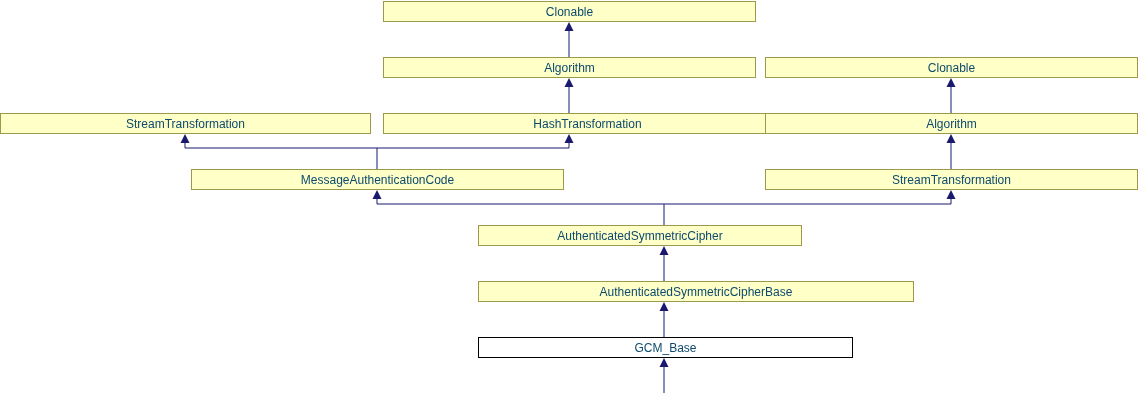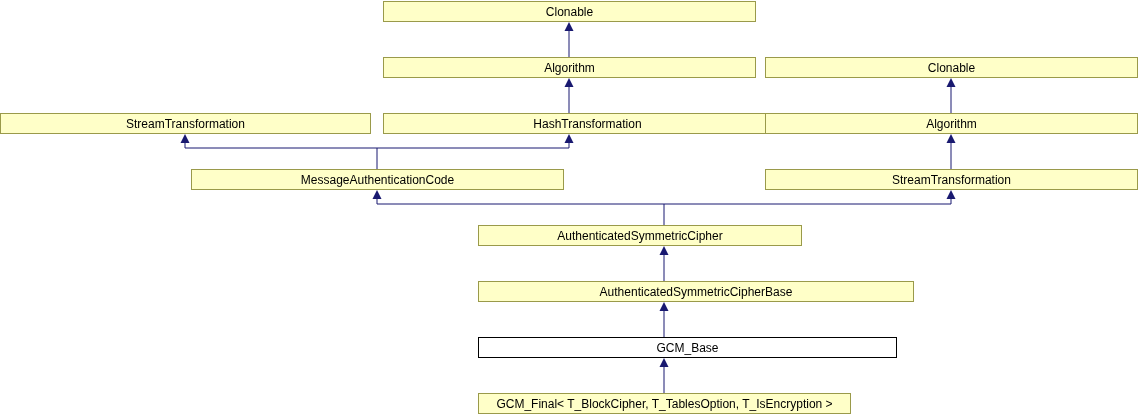--- a/index.html
+++ b/index.html
@@ -25,21 +25,21 @@
   .node {
     position: absolute;
     height: 21px;
     box-sizing: border-box;
     border: 1px solid #9a9a4a;
     background: #ffffc8;
     display: flex;
     align-items: center;
     justify-content: center;
     font-size: 12px;
-    color: #000000;
+    color: #0c4a6e;
     white-space: nowrap;
     overflow: hidden;
     cursor: pointer;
   }
   .node.highlight {
     background: #ffffff;
     border: 1px solid #000000;
   }
 </style>
 </head>
@@ -87,17 +87,16 @@
   <div class="node" style="left:765px;top:113px;width:373px">Algorithm</div>
 
   <div class="node" style="left:191px;top:169px;width:373px">MessageAuthenticationCode</div>
 
   <div class="node" style="left:765px;top:169px;width:373px">StreamTransformation</div>
 
   <div class="node" style="left:478px;top:225px;width:324px">AuthenticatedSymmetricCipher</div>
 
   <div class="node" style="left:478px;top:281px;width:436px">AuthenticatedSymmetricCipherBase</div>
 
-  <div class="node highlight" style="left:478px;top:337px;width:419px">GCM_Base</div>
+  <div class="node highlight" style="left:478px;top:337px;width:375px">GCM_Base</div>
 
-  <div class="node" style="left:478px;top:393px;width:373px">GCM_Final&lt; T_BlockCipher, T_TablesOption, T_IsEncryption &gt;</div>
 
 </div>
 
 </body></html>

